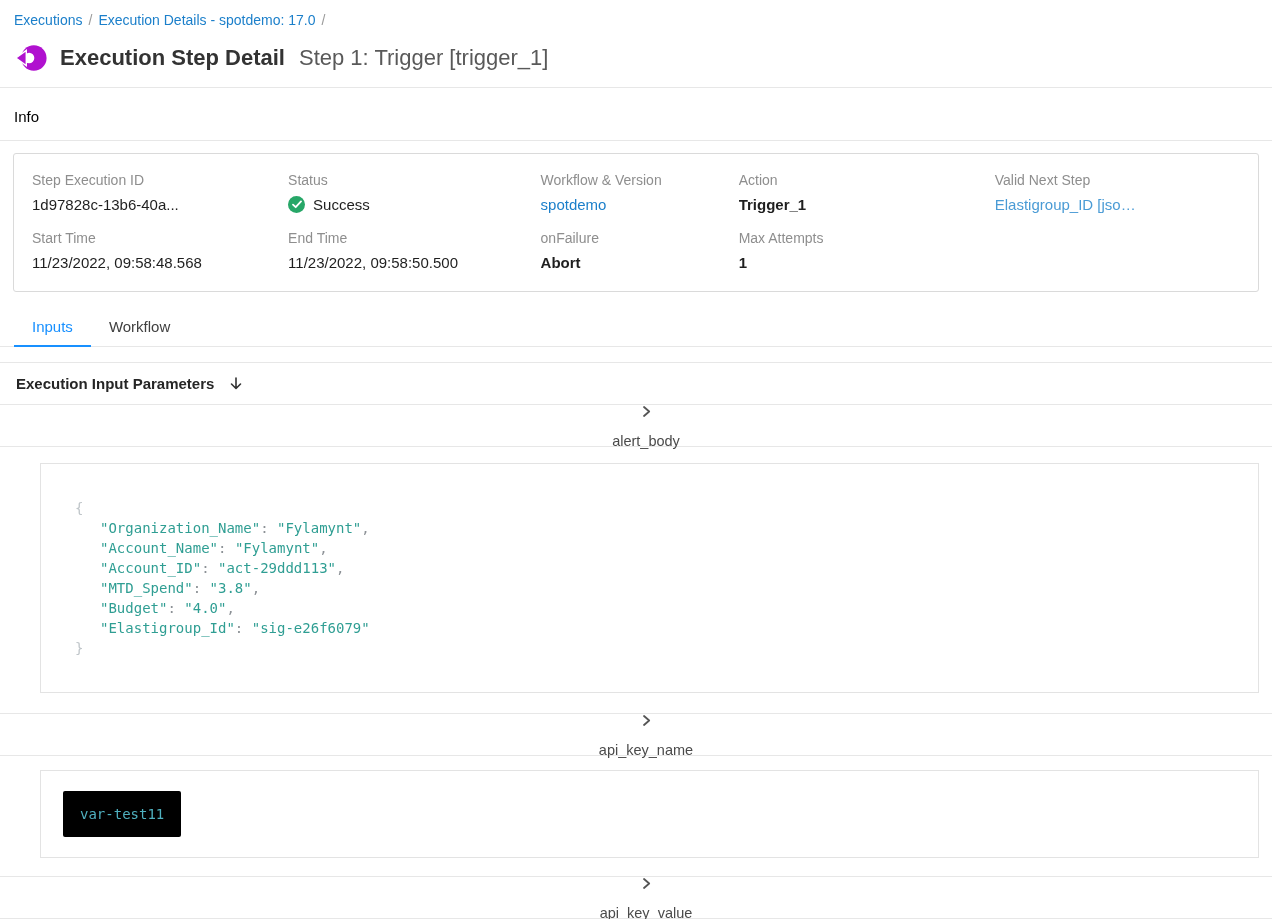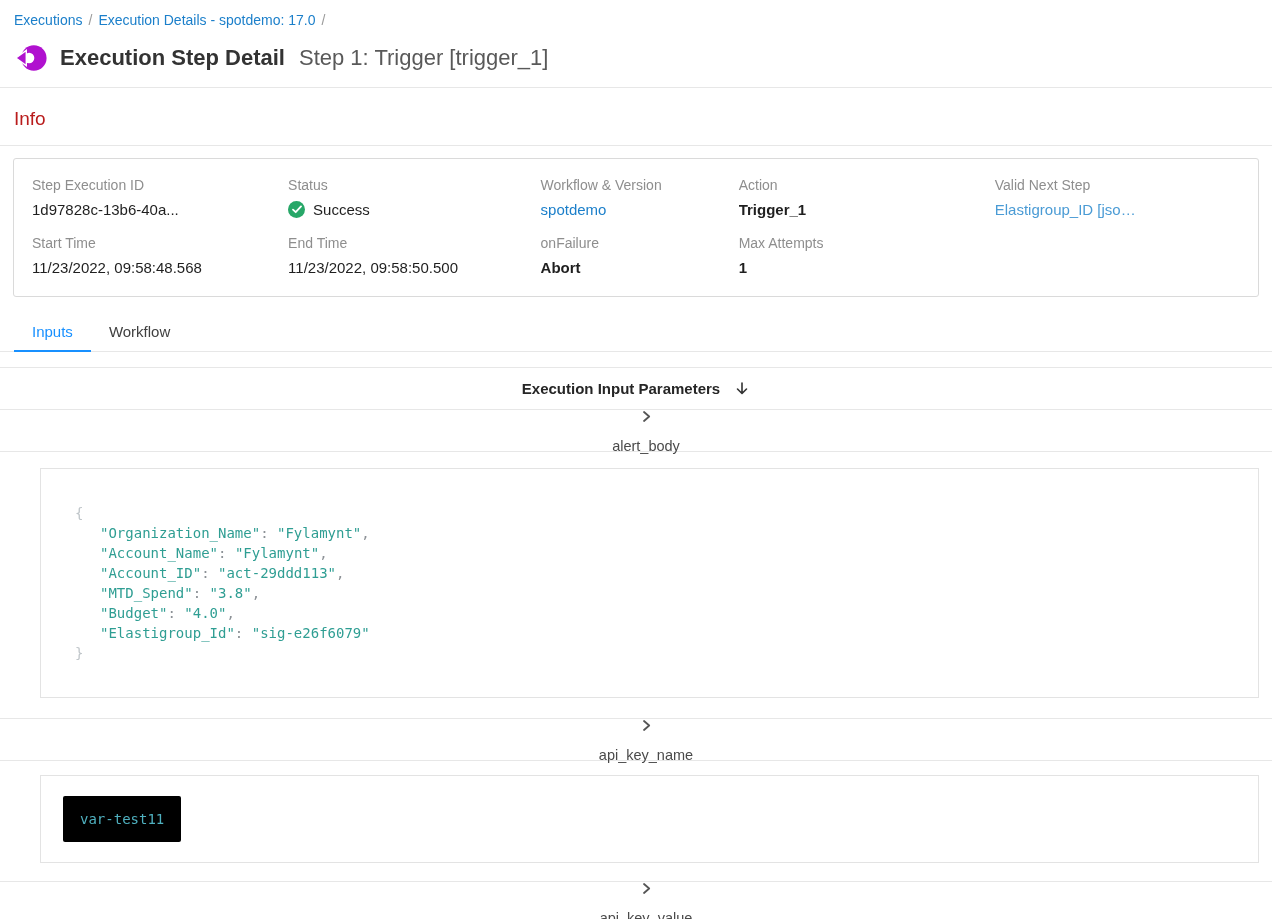--- a/index.html
+++ b/index.html
@@ -14,39 +14,39 @@
   .bc-sep { color: #9b9b9b; margin: 0 6px; }
 
   
   .page-header { display: flex; align-items: center; gap: 12px; padding: 13px 14px 0 14px; }
   .logo { width: 34px; height: 34px; flex: 0 0 auto; }
   .page-title { font-size: 22px; font-weight: 700; color: #333; }
   .page-subtitle { font-size: 22px; font-weight: 400; color: #595959; margin-left: 2px; }
   .header-divider { margin-top: 12px; }
 
   
-  .info-heading { padding: 20px 14px 15px 14px; font-size: 19px; color: #b91c1c; }
+  .info-heading { padding: 20px 14px 15px 14px; font-size: 15px; color: #000000; }
   .info-card { margin: 12px 13px 0 13px; border: 1px solid #dadada; border-radius: 3px; padding: 18px 18px 20px 18px; background: #fff; }
   .info-grid { display: grid; grid-template-columns: 21.2% 20.9% 16.4% 21.2% auto; row-gap: 17px; }
   .flabel { font-size: 14px; color: #8e8e8e; }
   .fvalue { margin-top: 8px; font-size: 15px; color: #1f1f1f; white-space: nowrap; overflow: hidden; text-overflow: ellipsis; padding-right: 12px; }
   .fvalue.strong { font-weight: 600; }
   .fvalue.link { color: #1b7fca; cursor: pointer; }
   .fvalue.link-light { color: #4a9bd5; cursor: pointer; }
   .status-val { display: flex; align-items: center; gap: 8px; }
   .check-circle { width: 17px; height: 17px; border-radius: 50%; background: #27a768; display: inline-flex; align-items: center; justify-content: center; flex: 0 0 auto; }
 
   
   .tabbar { display: flex; padding-left: 14px; margin-top: 16px; border-bottom: 1px solid #e7e7e7; }
   .tab { padding: 10px 18px; font-size: 15px; color: #404040; cursor: pointer; margin-bottom: -1px; border-bottom: 2px solid transparent; }
   .tab.active { color: #1890ff; border-bottom-color: #1890ff; }
 
   
   .panel { margin-top: 15px; border-top: 1px solid #e7e7e7; }
-  .panel-header { display: flex; align-items: center; gap: 14px; padding: 12px 16px; border-bottom: 1px solid #e7e7e7; justify-content: center; }
+  .panel-header { display: flex; align-items: center; gap: 14px; padding: 12px 16px; border-bottom: 1px solid #e7e7e7; }
   .panel-title { font-size: 15px; font-weight: 700; color: #262626; }
   .icon-btn { display: inline-flex; align-items: center; cursor: pointer; }
 
   .section-header { display: flex; align-items: center; gap: 15px; height: 42px; padding-left: 20px; border-bottom: 1px solid #e7e7e7; cursor: pointer; flex-direction: column; }
   .section-name { font-size: 14.5px; color: #4a4a4a; }
   .chev { display: inline-flex; }
 
   .section-content { border-bottom: 1px solid #e7e7e7; }
   .code-wrap { padding: 16px 13px 20px 40px; }
   .code-box { border: 1px solid #e3e3e3; padding: 34px 34px; font-family: "DejaVu Sans Mono", monospace; font-size: 14px; line-height: 20px; background: #fff; }

